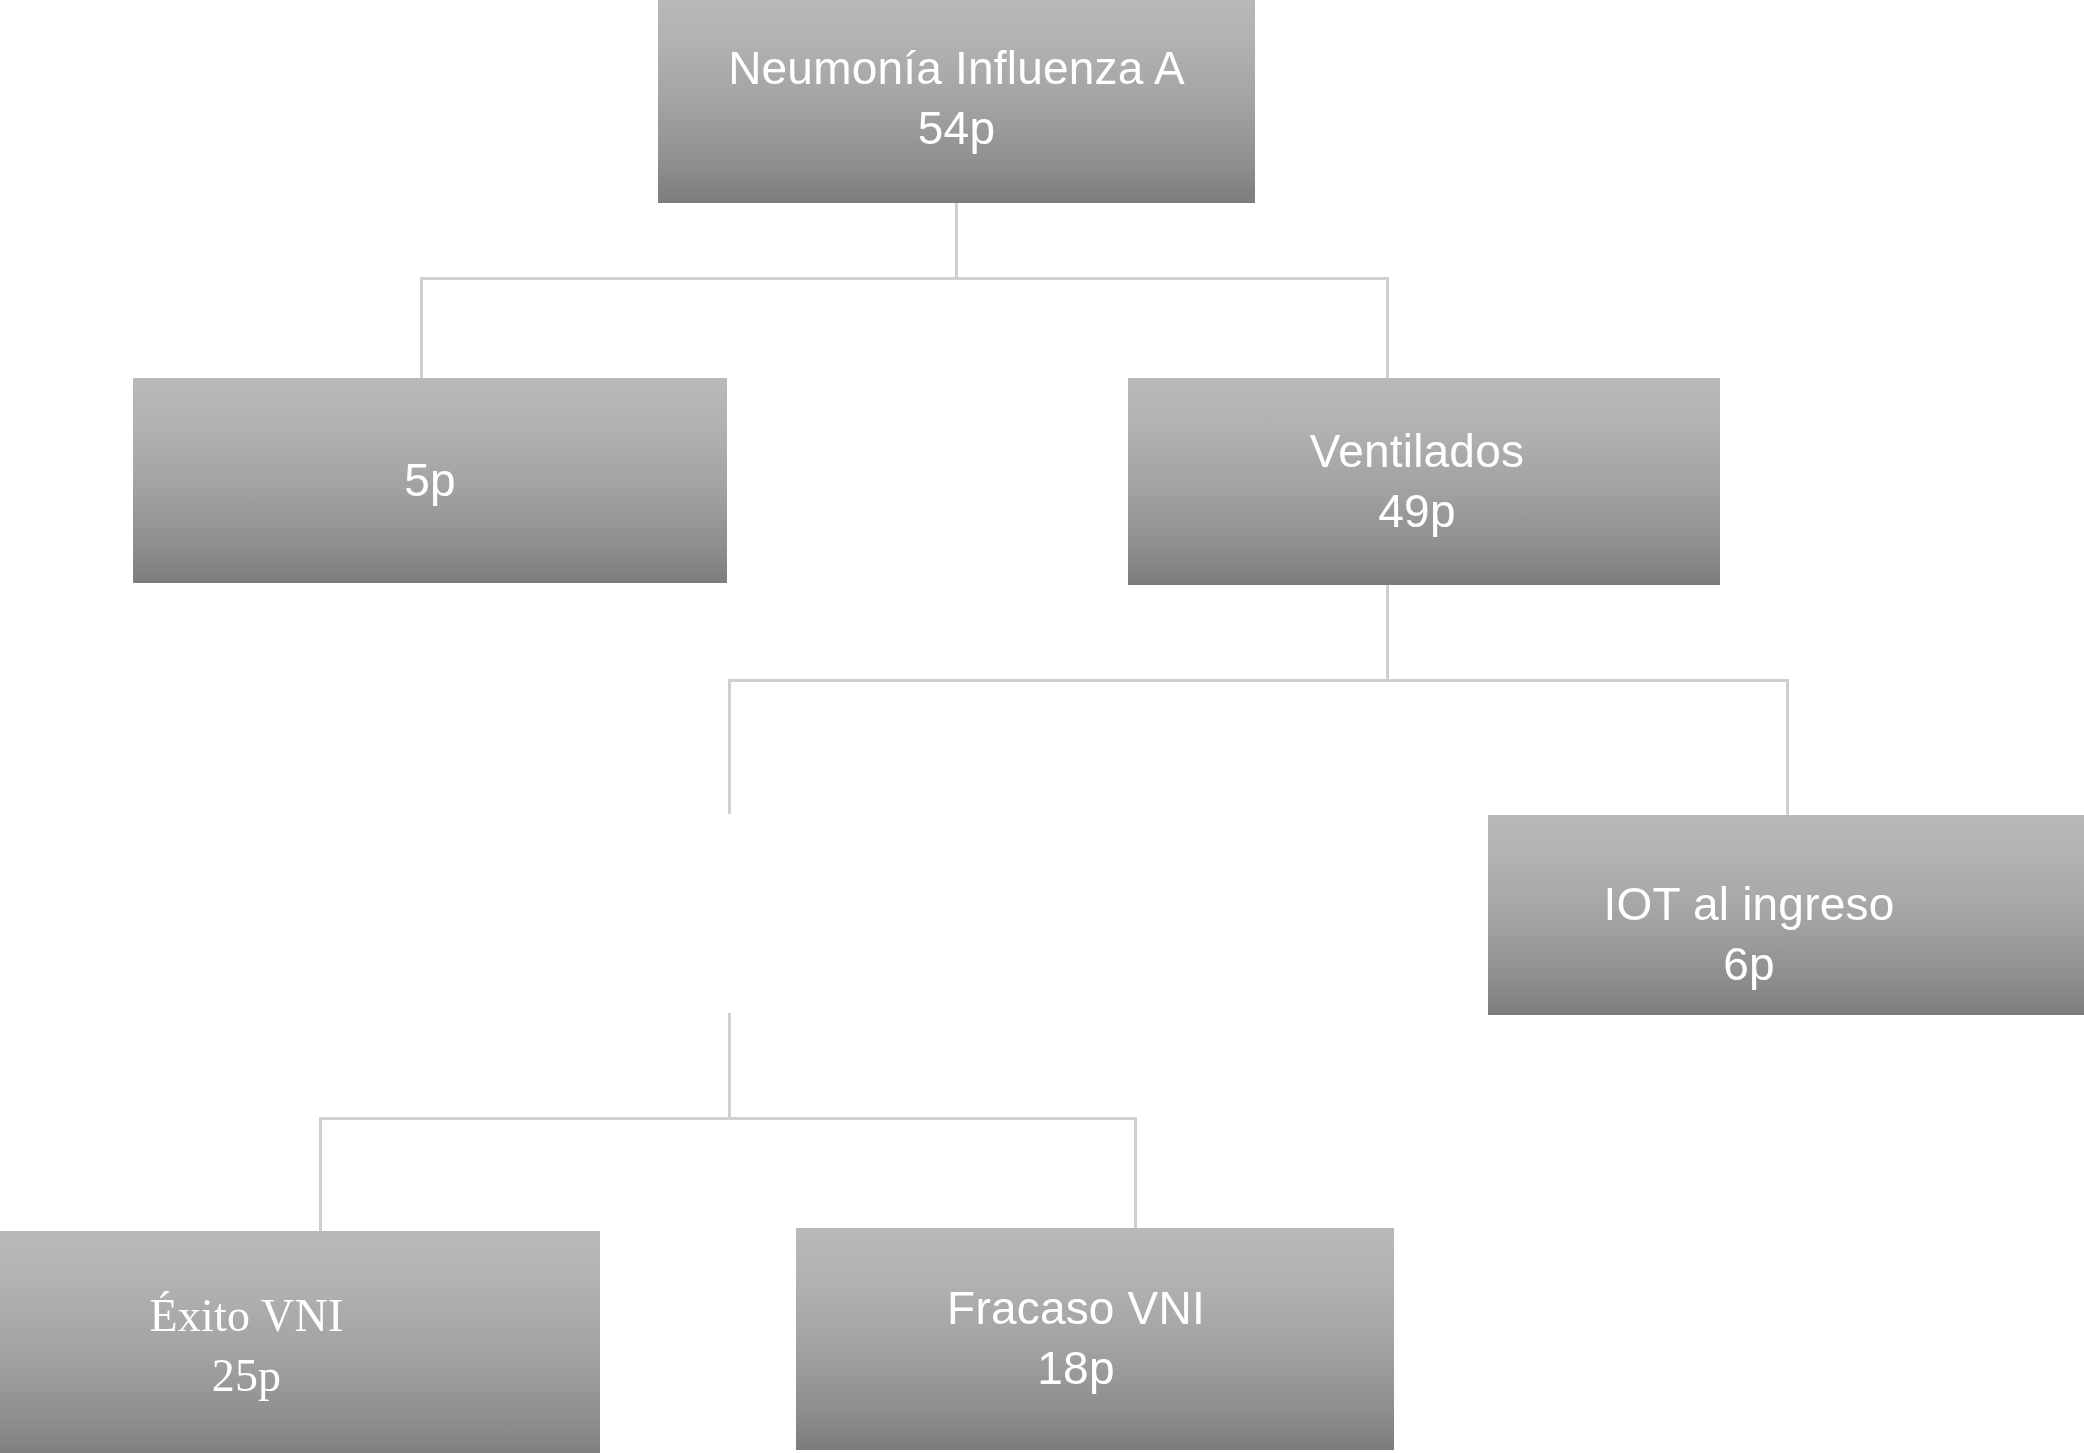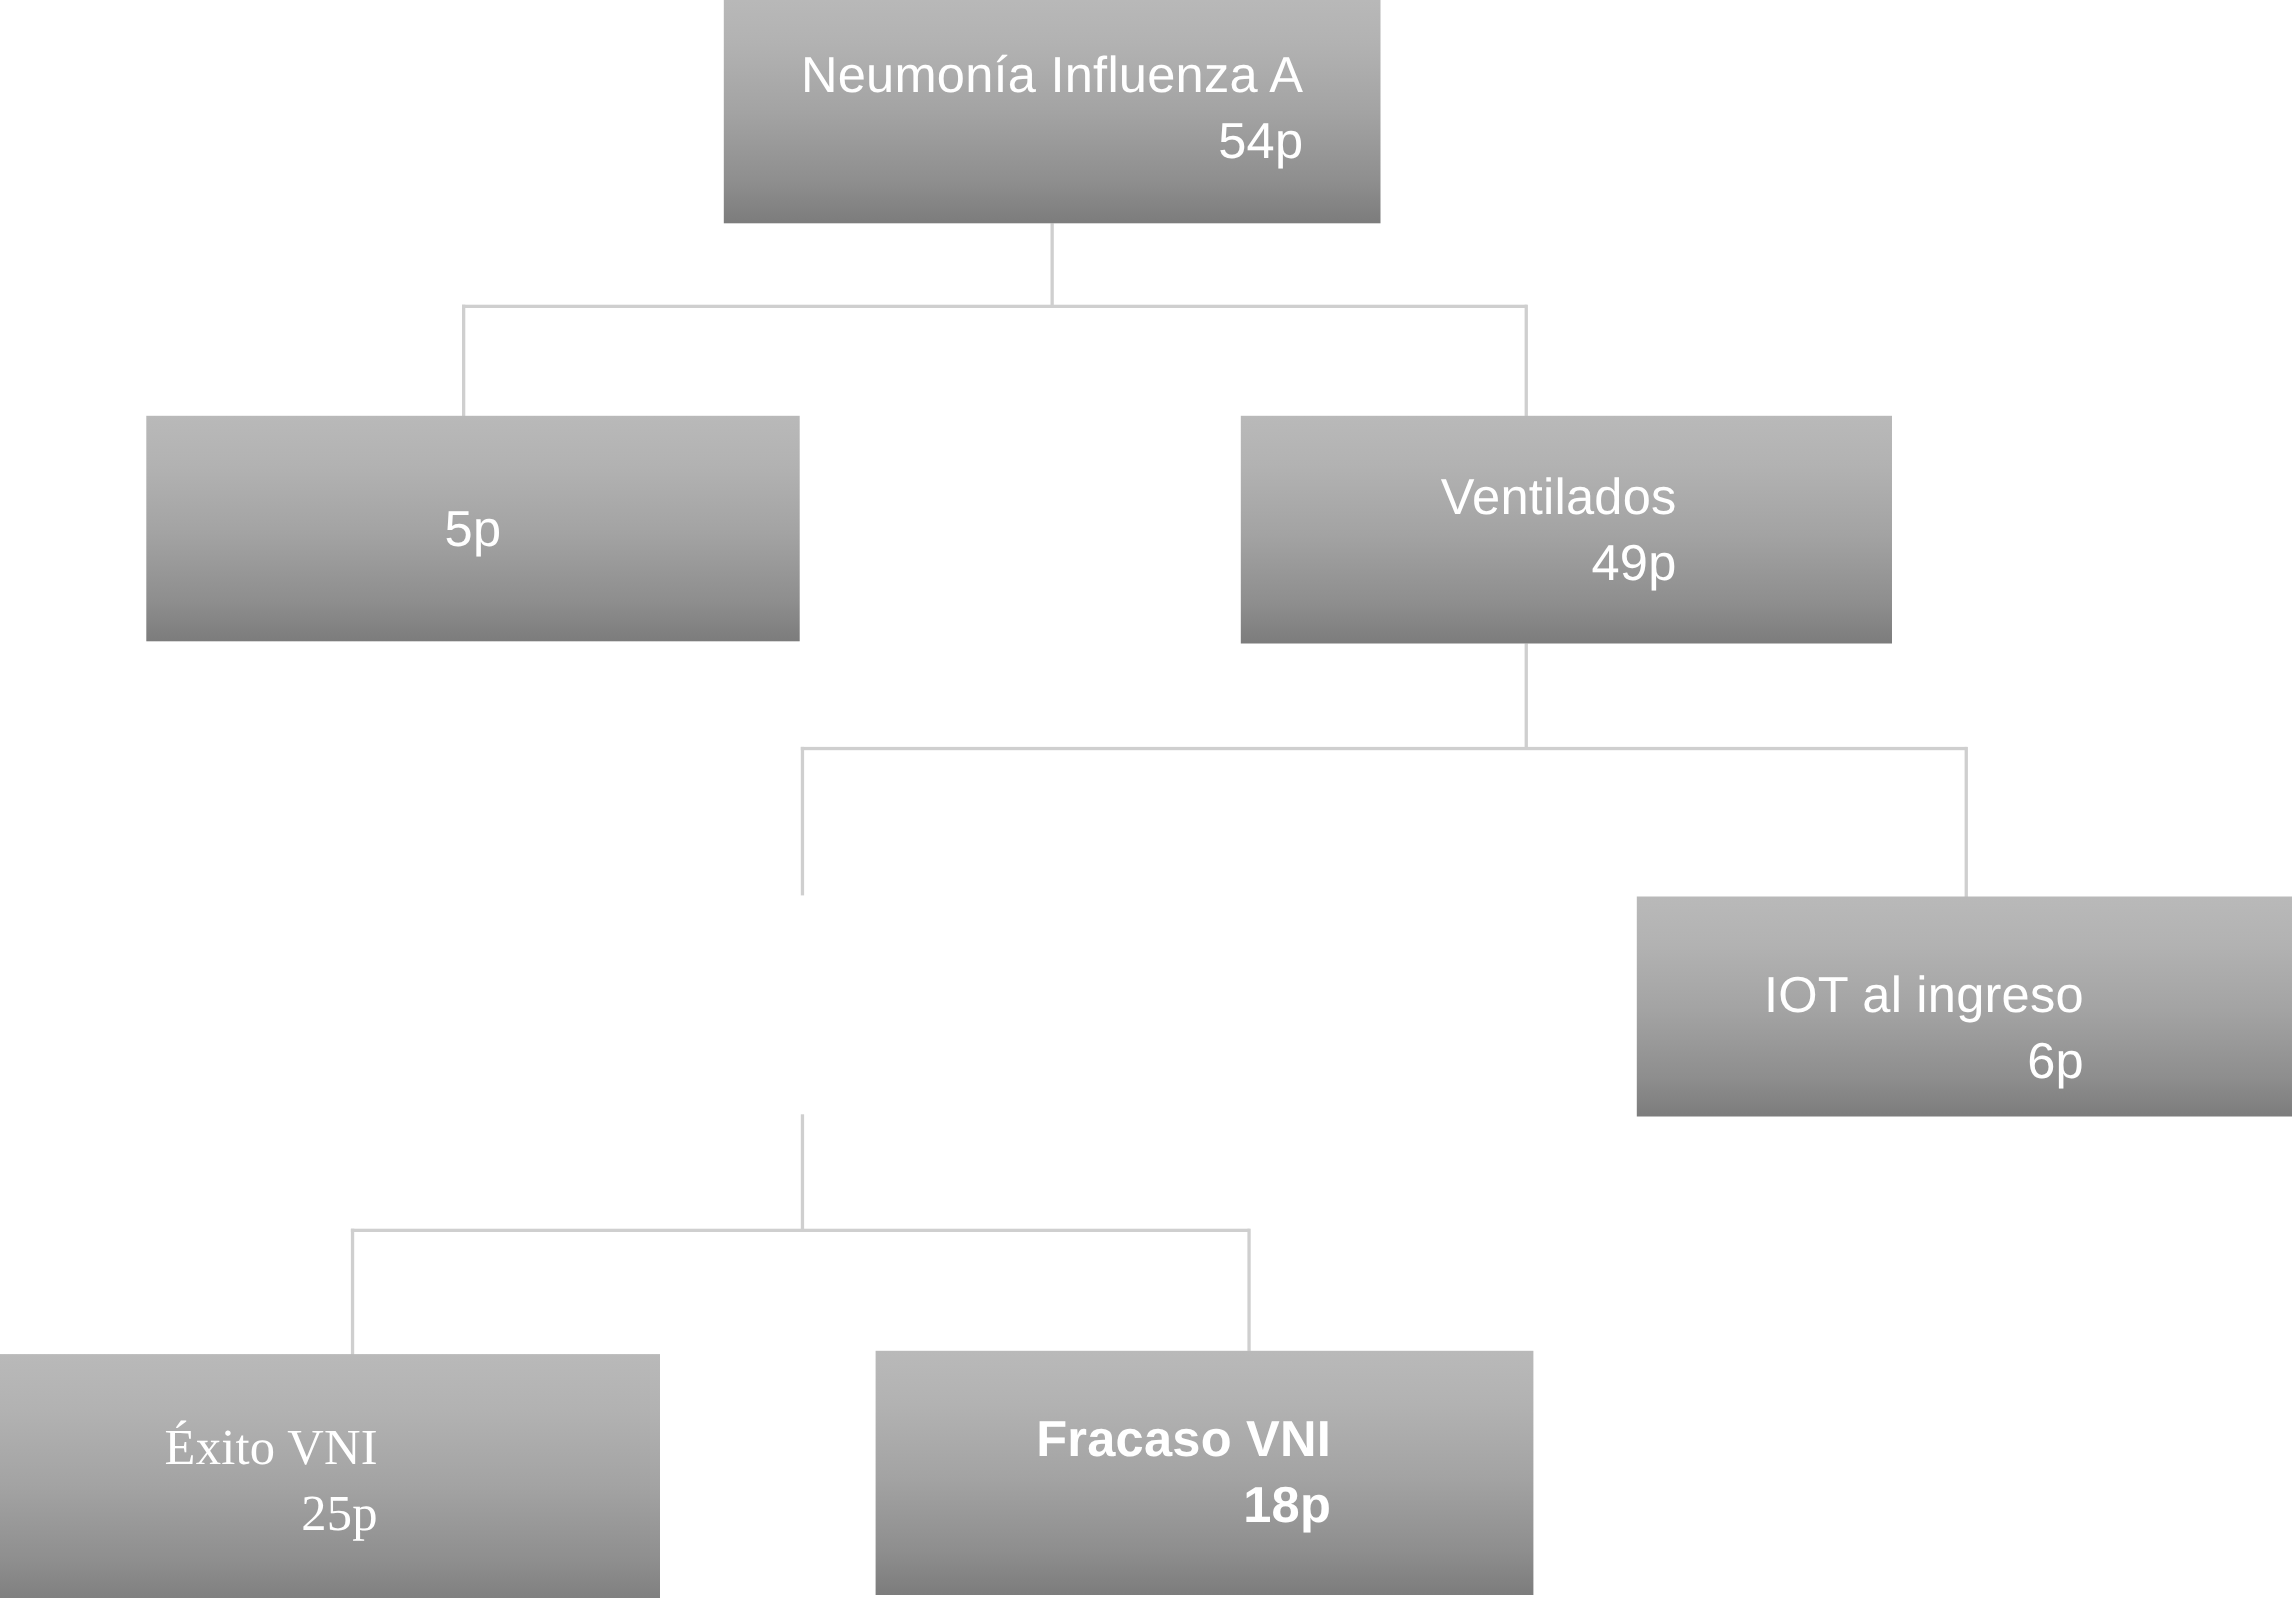--- a/index.html
+++ b/index.html
@@ -30,38 +30,37 @@
     line-height: 1.30;
     font-size: 46px;
     font-weight: 400;
     letter-spacing: 0.2px;
     background: linear-gradient(to bottom, #b9b9b9 0%, #b2b2b2 22%, #a3a3a3 52%, #8e8e8e 82%, #7c7c7c 100%);
     z-index: 3;
   }
   .node .ln {
     display: block;
     white-space: nowrap;
-    text-align: right;
   }
   
   .vline, .hline {
     position: absolute;
     background: #cfcfcf;
     z-index: 1;
   }
   .vline { width: 3px; }
   .hline { height: 3px; }
   
   #node-root        { left: 658px;  top: -6px;    width: 597px; height: 209px; }
   #node-noventilados{ left: 133px;  top: 378px;   width: 594px; height: 205px; }
   #node-ventilados  { left: 1128px; top: 378px;   width: 592px; height: 207px; }
   #node-vni         { left: 415px;  top: 812px;   width: 595px; height: 201px; }
   #node-iot         { left: 1488px; top: 815px;   width: 640px; height: 200px; }
   #node-exito       { left: -65px;  top: 1231px;  width: 665px; height: 230px; }
-  #node-fracaso     { left: 796px;  top: 1228px;  width: 598px; height: 222px; font-weight: bold; }
+  #node-fracaso     { left: 796px;  top: 1228px;  width: 598px; height: 222px; }
   
   #node-vni .textblock     { transform: translateX(-27px); }
   #node-iot .textblock     { transform: translateX(-59px); margin-top: 40px; }
   #node-exito .textblock   { transform: translateX(-21px); font-family: Liberation Serif, serif; }
   #node-fracaso .textblock { transform: translateX(-19px); }
   #node-ventilados .textblock { transform: translateX(-7px); }
 </style>
 </head>
 <body>
 

